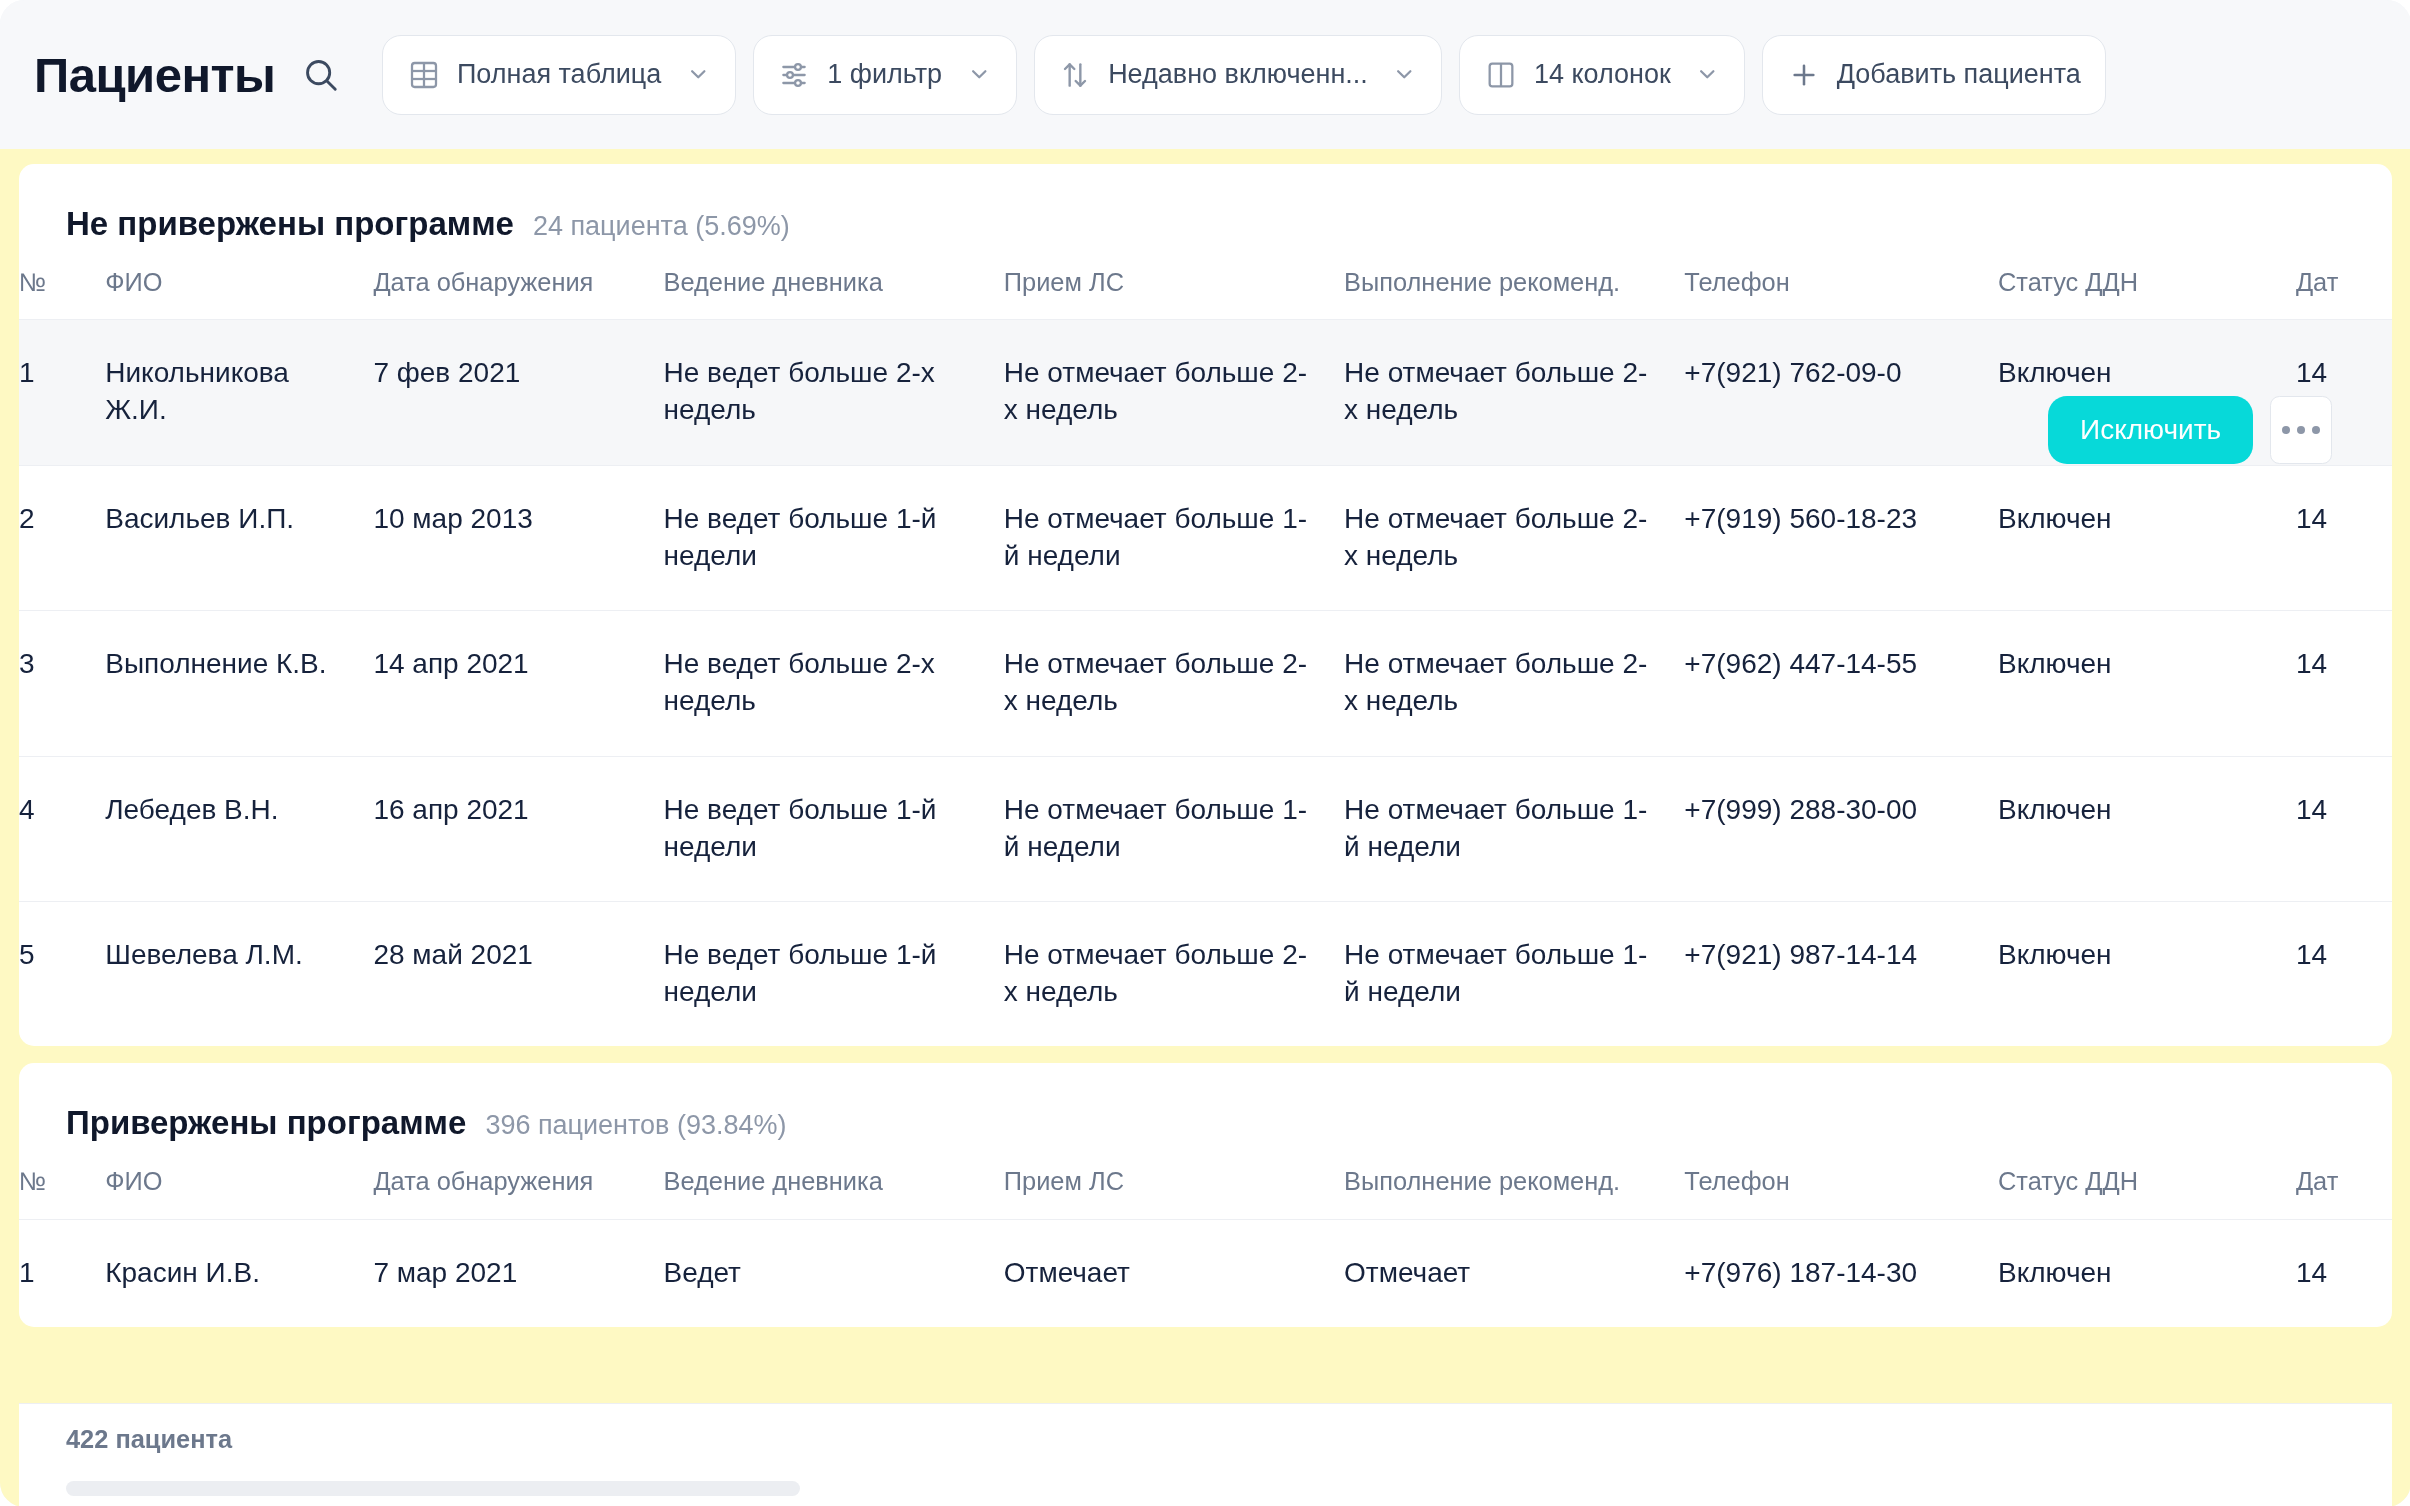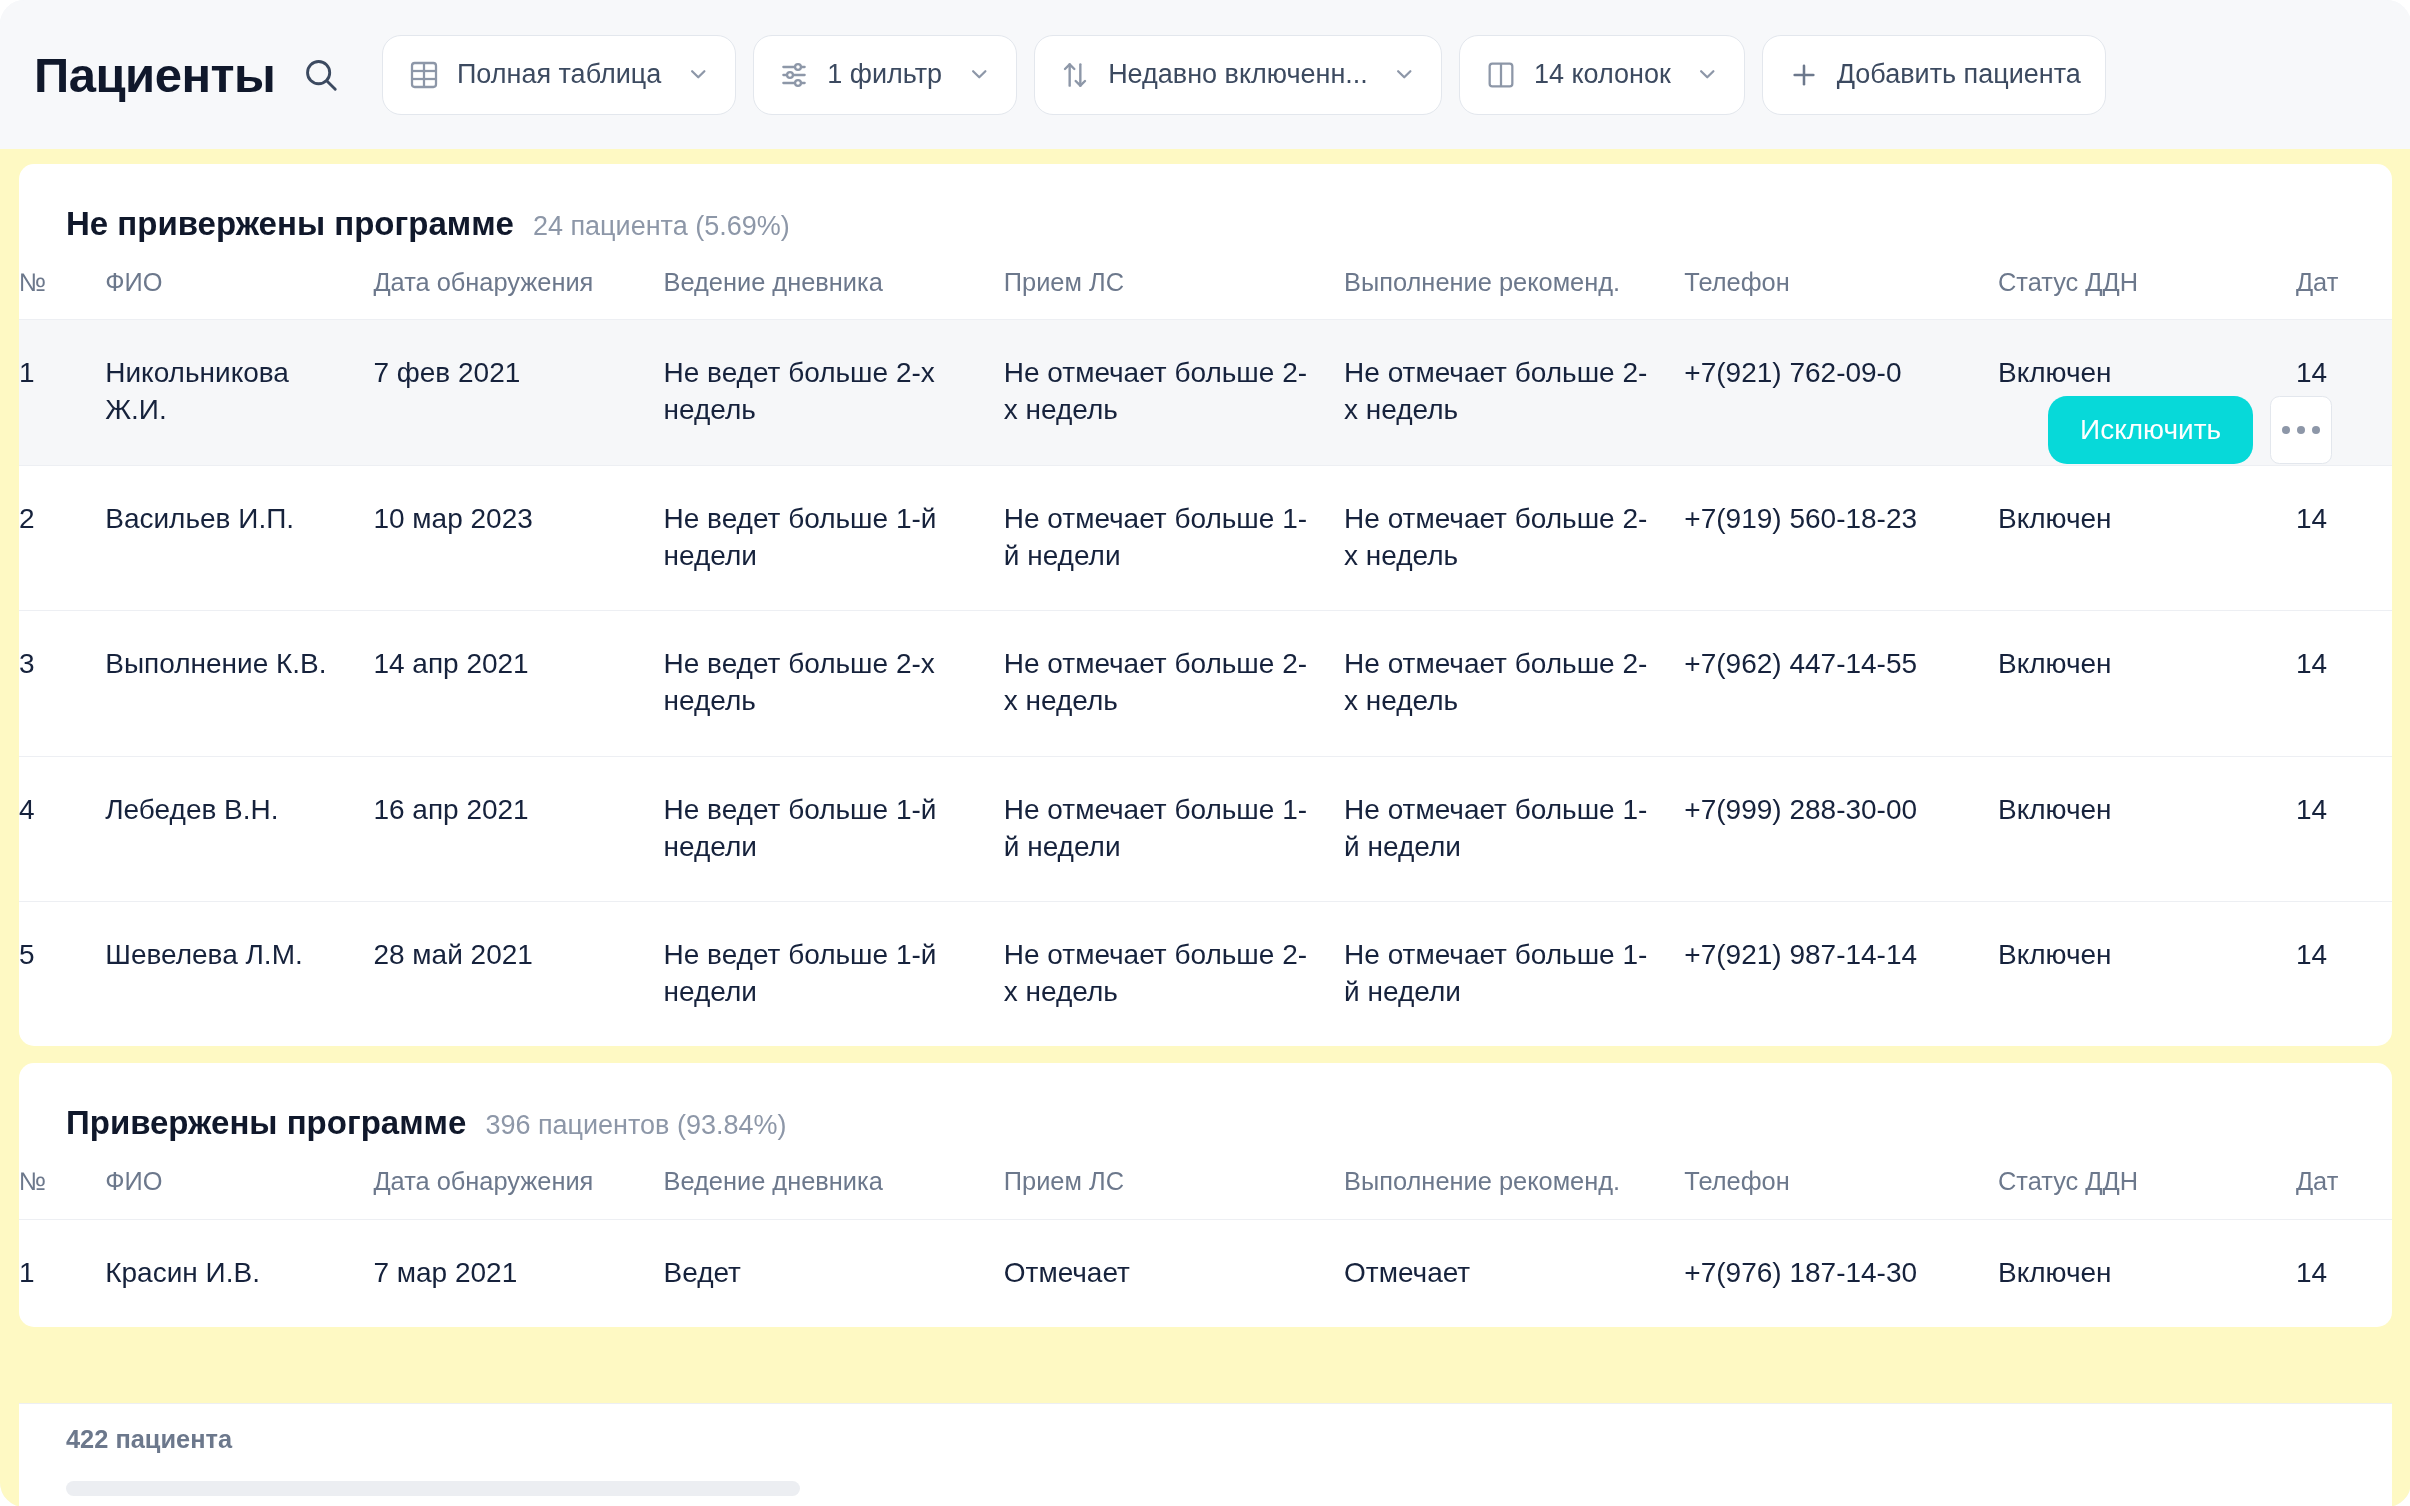--- a/index.html
+++ b/index.html
@@ -412,21 +412,21 @@
             <td>
                 <div class="cell-wrap">14</div>
               </td>
           </tr>
           <tr>
             <td class="pad-left">2</td>
             <td>
                 <div class="cell-wrap">Васильев И.П.</div>
               </td>
             <td>
-                <div class="cell-wrap">10 мар 2023</div>
+                <div class="cell-wrap">10 мар 2013</div>
               </td>
             <td>
                 <div class="cell-wrap">Не ведет больше 1-й недели</div>
               </td>
             <td>
                 <div class="cell-wrap">Не отмечает больше 1-й недели</div>
               </td>
             <td>
                 <div class="cell-wrap">Не отмечает больше 2-х недель</div>
               </td>

